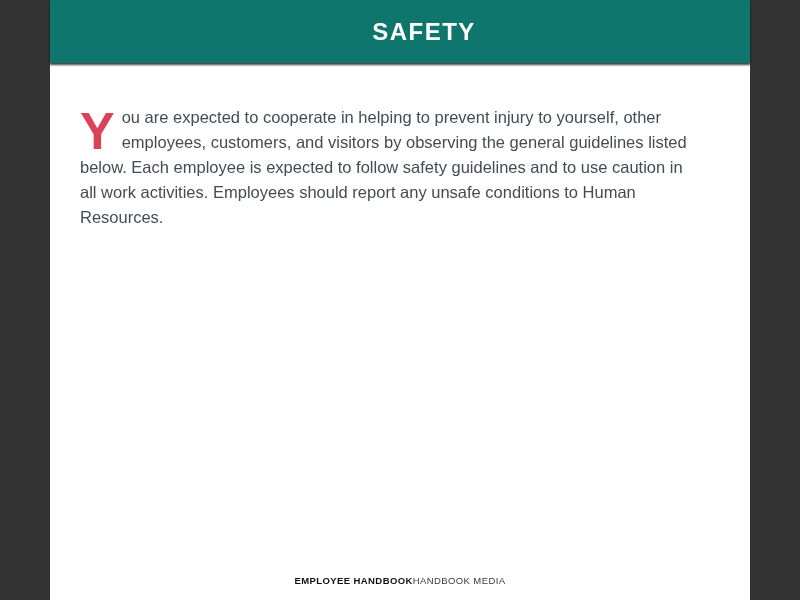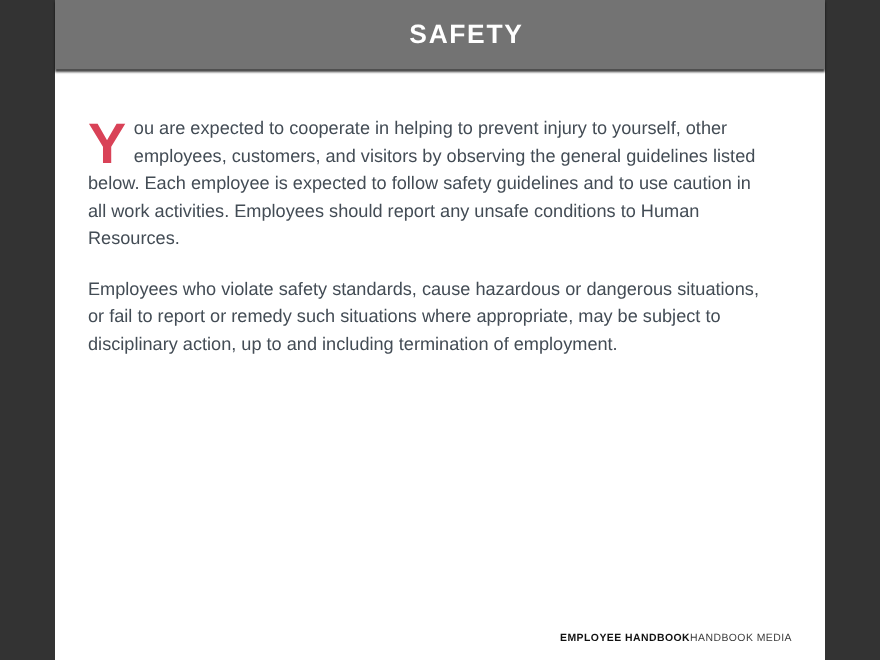--- a/index.html
+++ b/index.html
@@ -20,21 +20,21 @@
   .page {
     position: absolute;
     left: 50px;
     top: 0;
     width: 700px;
     height: 600px;
     background: #ffffff;
   }
   .page-header {
     height: 63px;
-    background: #737373;
+    background: #0f766e;
     box-shadow: 0 2px 2px rgba(0, 0, 0, 0.75);
     display: flex;
     align-items: center;
     justify-content: center;
     position: relative;
     z-index: 2;
     padding-left: 48px;
   }
   .page-title {
     margin: 0;
@@ -60,21 +60,21 @@
     font-size: 52px;
     line-height: 42px;
     margin: 5px 7px 0 0;
   }
   .page-footer {
     position: absolute;
     left: 30px;
     right: 30px;
     top: 575px;
     display: flex;
-    justify-content: flex-end;
+    justify-content: center;
     align-items: baseline;
   }
   .footer-left {
     font-size: 9.5px;
     font-weight: bold;
     letter-spacing: 0.4px;
     color: #111111;
   }
   .footer-right {
     font-size: 9.5px;
@@ -89,21 +89,20 @@
   <div class="page">
 
     <header class="page-header">
       <h1 class="page-title">SAFETY</h1>
     </header>
 
     <main class="page-content">
       <p class="para">
         <span class="dropcap">Y</span><span>ou are expected to cooperate in helping to prevent injury to yourself, other employees, customers, and visitors by observing the general guidelines listed below. Each employee is expected to follow safety guidelines and to use caution in all work activities. Employees should report any unsafe conditions to Human Resources.</span>
       </p>
-      <p class="para">Employees who violate safety standards, cause hazardous or dangerous situations, or fail to report or remedy such situations where appropriate, may be subject to disciplinary action, up to and including termination of employment.</p>
     </main>
 
     <footer class="page-footer">
       <span class="footer-left">EMPLOYEE HANDBOOK</span>
       <span class="footer-right">HANDBOOK MEDIA</span>
     </footer>
 
   </div>
 </div>
 

